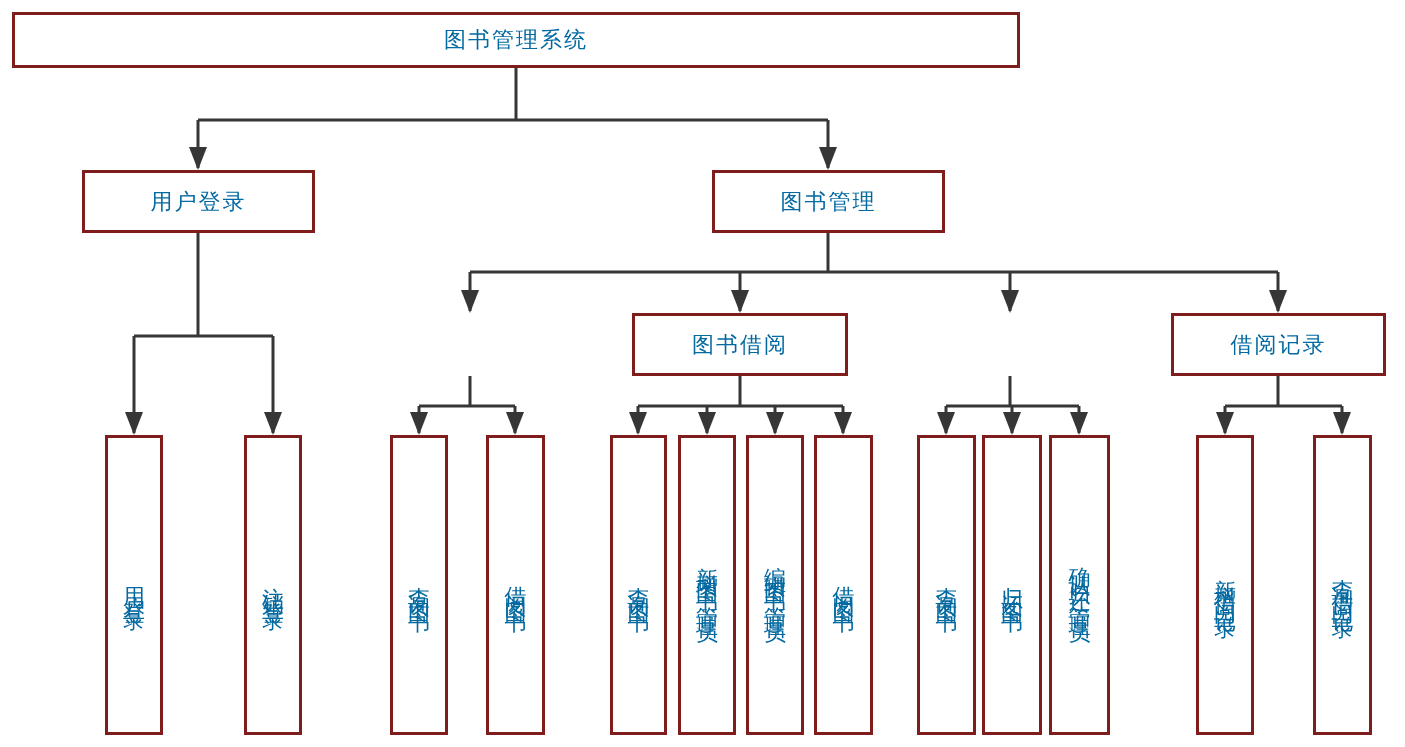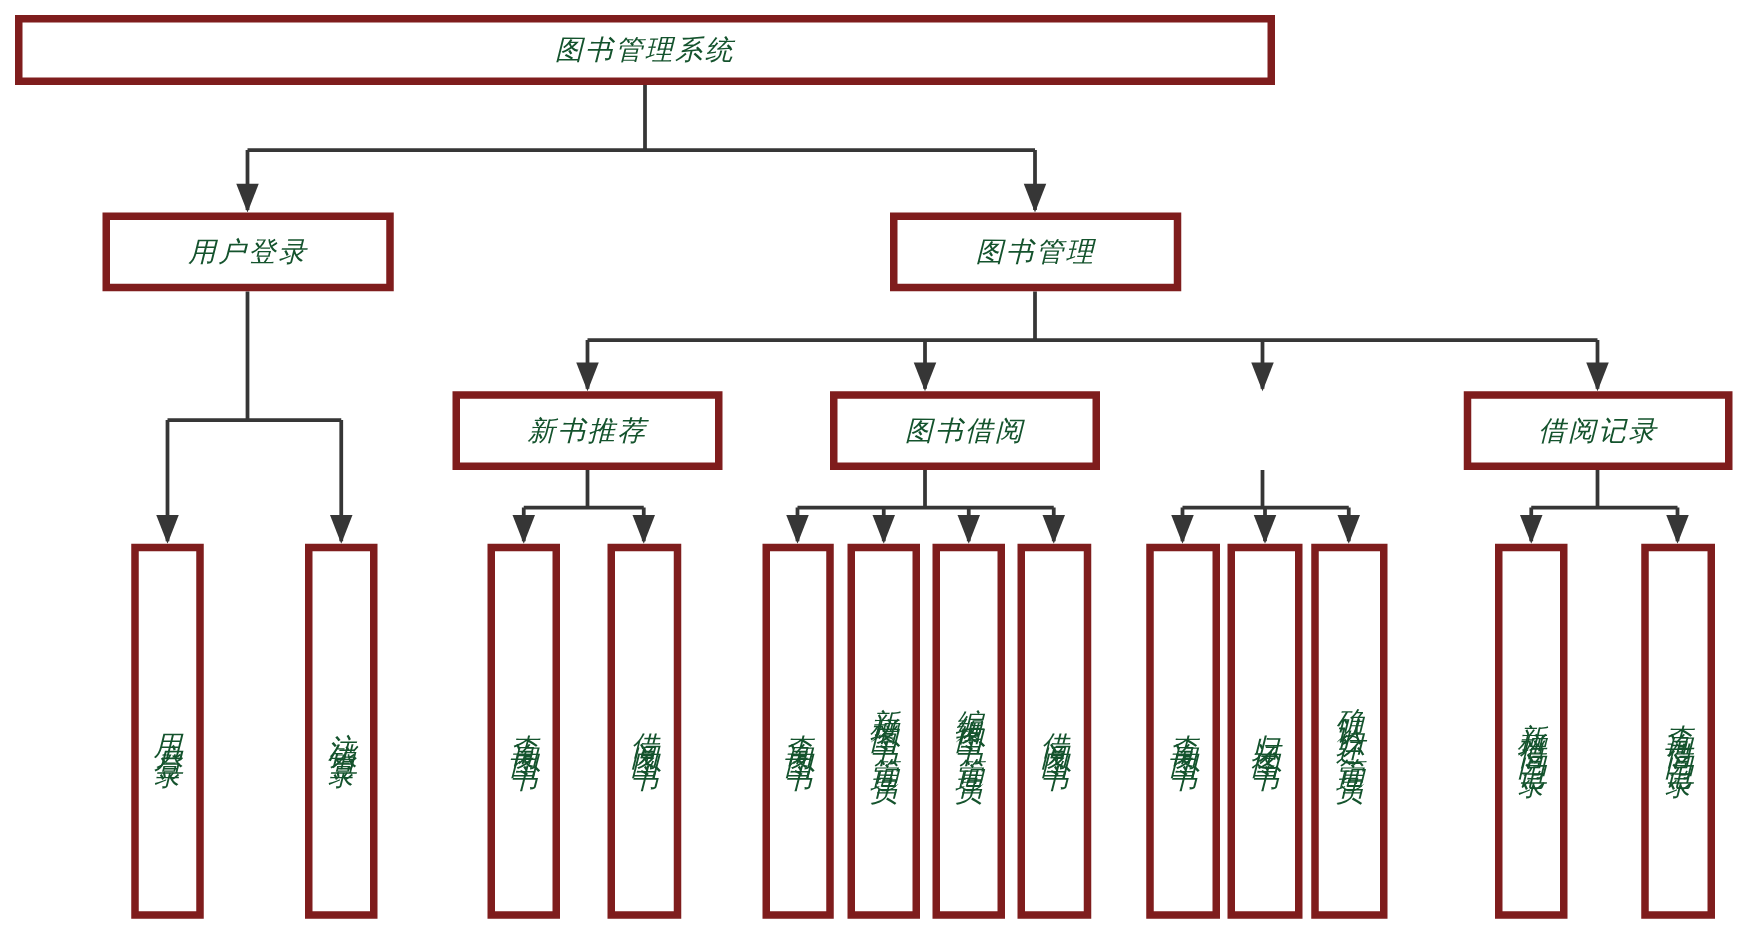--- a/index.html
+++ b/index.html
@@ -14,30 +14,29 @@
   .connectors {
     position: absolute;
     left: 0; top: 0;
     width: 1405px; height: 747px;
     z-index: 1;
   }
   .node {
     position: absolute;
     box-sizing: border-box;
     background: #ffffff;
-    border: 6px solid #7f1d1d;
+    border: 3px solid #7f1d1d;
     display: flex;
     align-items: center;
     justify-content: center;
-    color: #14532d;
+    color: #0369a1;
     font-size: 22px;
     letter-spacing: 2px;
     z-index: 2;
     white-space: nowrap;
-    font-style: italic;
   }
   .vnode {
     writing-mode: vertical-rl;
     letter-spacing: 8px;
     font-size: 22px;
     white-space: normal;
   }
   .watermark {
     position: absolute;
     right: 16px;
@@ -94,22 +93,21 @@
       <polygon points="1216,412 1234,412 1225,435"></polygon>
       <polygon points="1333,412 1351,412 1342,435"></polygon>
     </g>
   </svg>
 
   <div class="node" style="left:12px; top:12px; width:1008px; height:56px;">图书管理系统</div>
 
   <div class="node" style="left:82px; top:170px; width:233px; height:63px;">用户登录</div>
   <div class="node" style="left:712px; top:170px; width:233px; height:63px;">图书管理</div>
 
-  <div class="node" style="left:362px; top:313px; width:216px; height:63px;">新书推荐</div>
-  <div class="node" style="left:632px; top:313px; width:216px; height:63px;margin-left:32px;">图书借阅</div>
+  <div class="node" style="left:632px; top:313px; width:216px; height:63px;">图书借阅</div>
   <div class="node" style="left:1171px; top:313px; width:215px; height:63px;">借阅记录</div>
 
   <div class="node vnode" style="left:105px; top:435px; width:58px; height:300px;">用户登录</div>
   <div class="node vnode" style="left:244px; top:435px; width:58px; height:300px;">注销登录</div>
 
   <div class="node vnode" style="left:390px; top:435px; width:58px; height:300px;">查询图书</div>
   <div class="node vnode" style="left:486px; top:435px; width:59px; height:300px;">借阅图书</div>
 
   <div class="node vnode" style="left:610px; top:435px; width:57px; height:300px;">查询图书</div>
   <div class="node vnode" style="left:678px; top:435px; width:58px; height:300px;">新增图书（管理员）</div>

